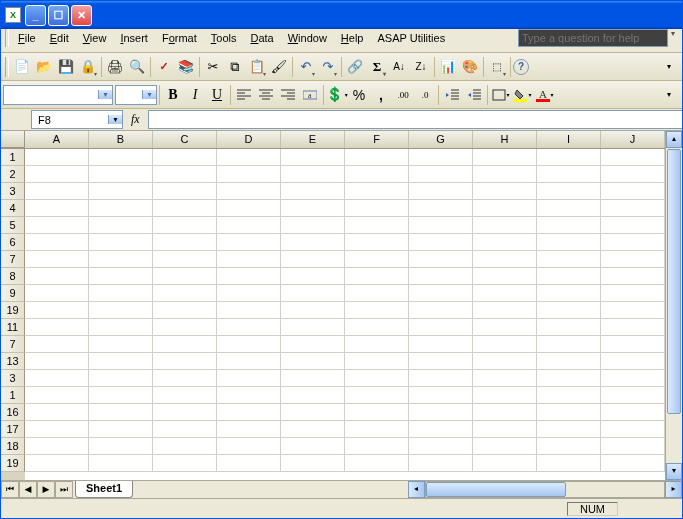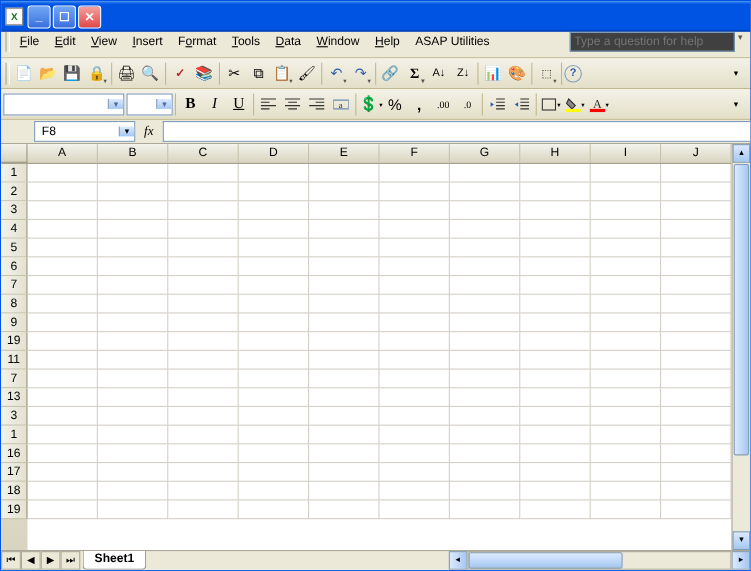--- a/index.html
+++ b/index.html
@@ -502,14 +502,18 @@
       <div class="hscroll" style="max-width:280px">
         <div class="sbtn">◂</div>
         <div class="track">
             <div class="thumb"></div>
           </div>
         <div class="sbtn">▸</div>
       </div>
     </div>
   </div>
 
+  <div class="statusbar">
+    <span></span>
+    <span class="cell-ind">NUM</span>
+  </div>
 
 </div>
 
 </body></html>

